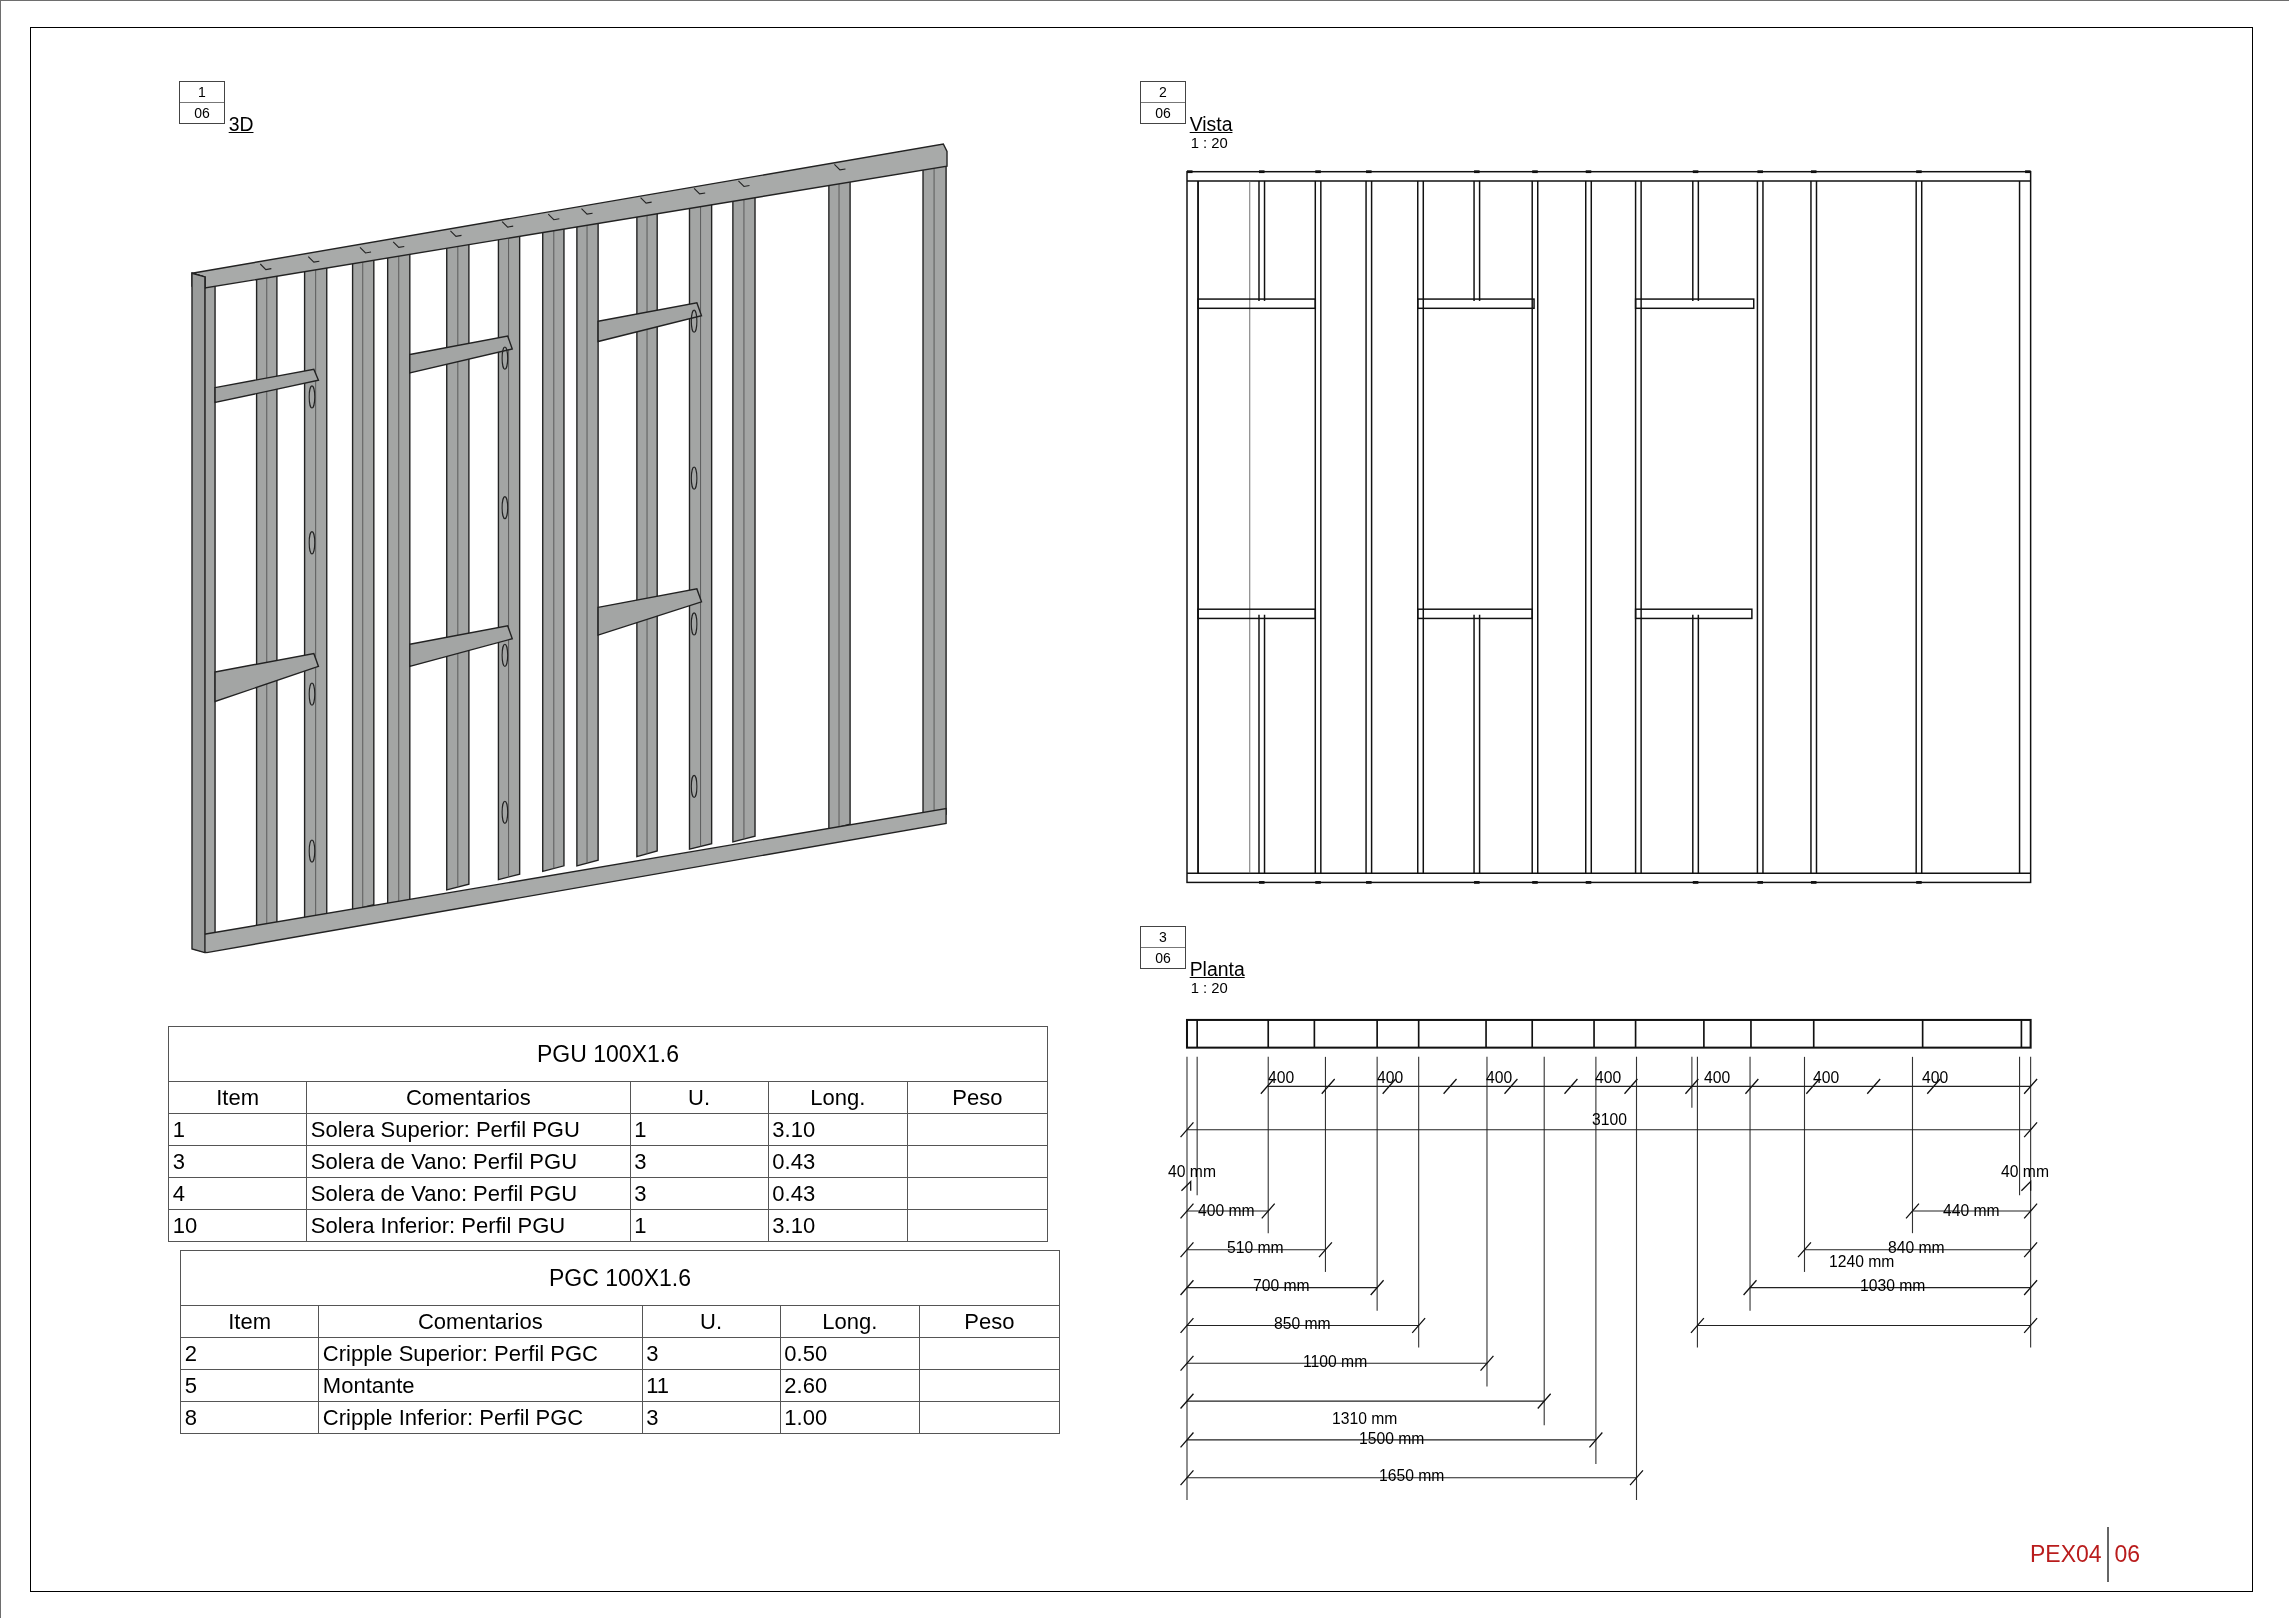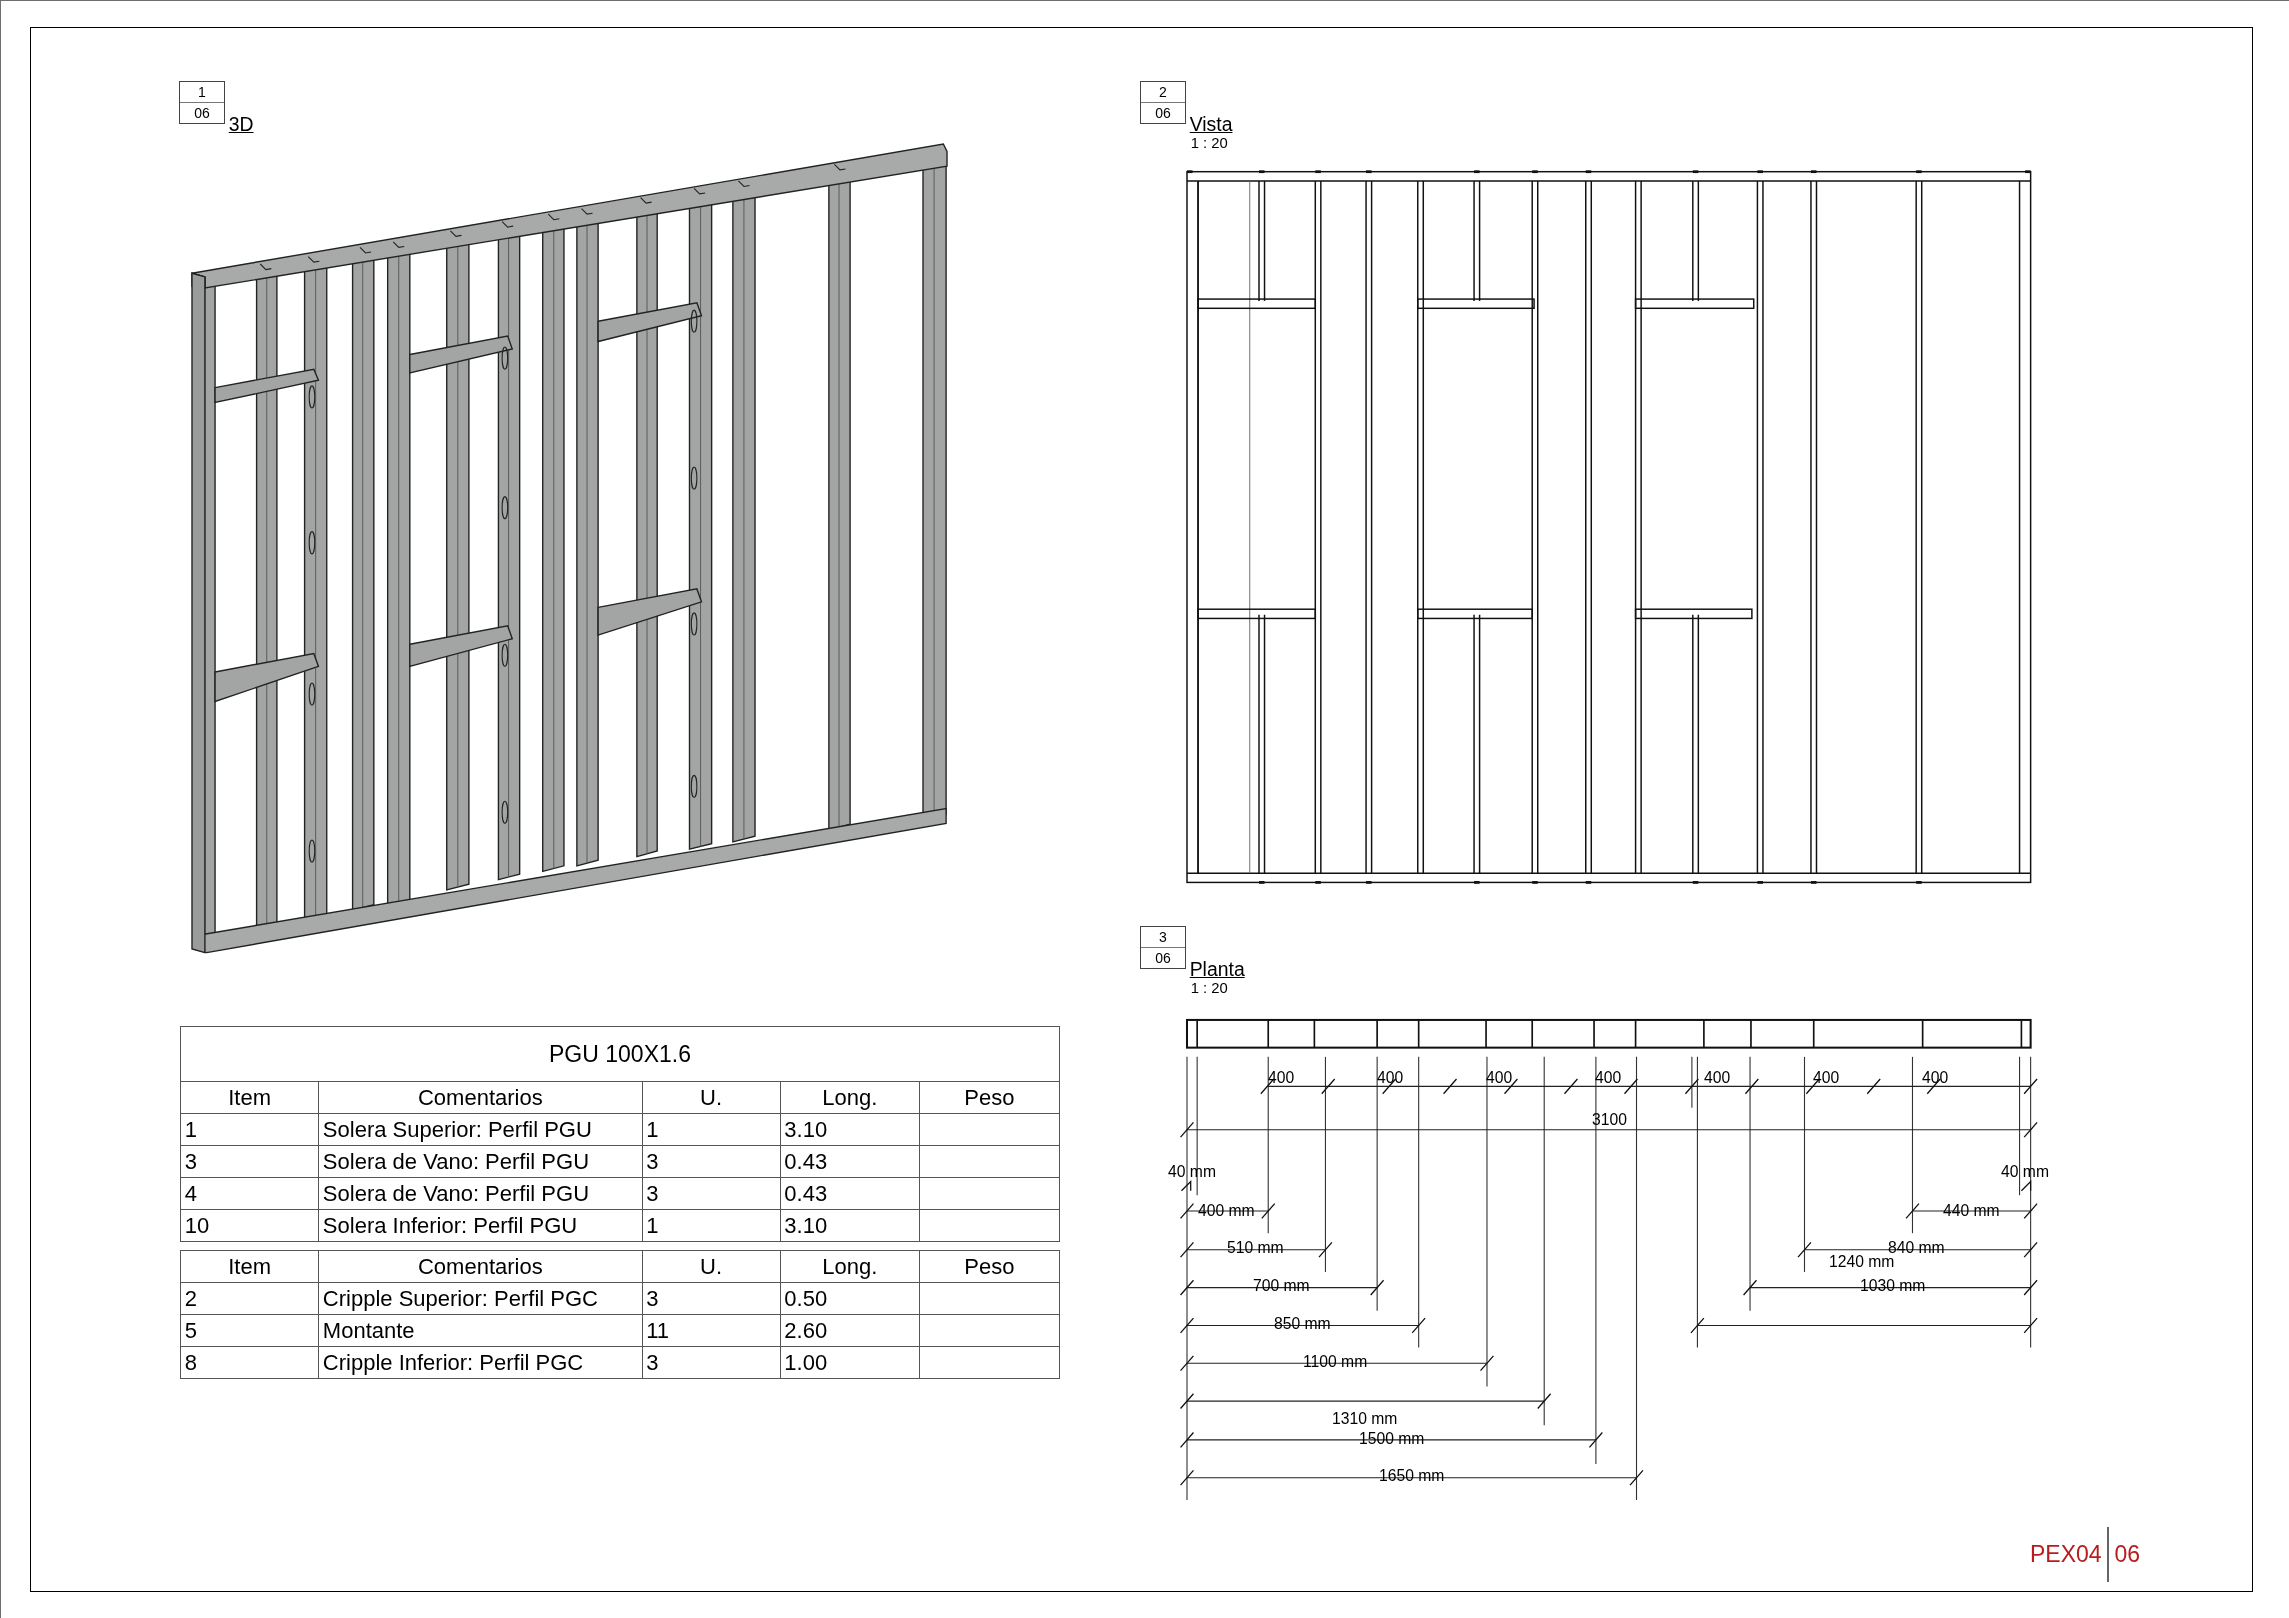--- a/index.html
+++ b/index.html
@@ -306,21 +306,21 @@
   <span class="dimtxt" style="position:absolute;left:1303px;top:1353px;">1100 mm</span>
   <span class="dimtxt" style="position:absolute;left:1332px;top:1410px;">1310 mm</span>
   <span class="dimtxt" style="position:absolute;left:1359px;top:1430px;">1500 mm</span>
   <span class="dimtxt" style="position:absolute;left:1379px;top:1467px;">1650 mm</span>
   <span class="dimtxt" style="position:absolute;left:1943px;top:1202px;">440 mm</span>
   <span class="dimtxt" style="position:absolute;left:1888px;top:1239px;">840 mm</span>
   <span class="dimtxt" style="position:absolute;left:1860px;top:1277px;">1030 mm</span>
   <span class="dimtxt" style="position:absolute;left:1829px;top:1253px;">1240 mm</span>
 </div>
 
-<table class="sched" style="left:180px;top:1026px;width:880px;">
+<table class="sched" style="left:168px;top:1026px;width:880px;">
   <colgroup>
       <col style="width:138px">
       <col style="width:323px">
       <col style="width:138px">
       <col style="width:139px">
       <col style="width:140px">
     </colgroup>
   <tbody>
       <tr>
         <td class="title" colspan="5">PGU 100X1.6</td>
@@ -365,20 +365,23 @@
 
 <table class="sched" style="left:180px;top:1250px;width:880px;">
   <colgroup>
       <col style="width:138px">
       <col style="width:323px">
       <col style="width:138px">
       <col style="width:139px">
       <col style="width:140px">
     </colgroup>
   <tbody>
+      <tr>
+        <td class="title" colspan="5">PGC 100X1.6</td>
+      </tr>
   <tr>
     <th>Item</th>
     <th>Comentarios</th>
     <th>U.</th>
     <th>Long.</th>
     <th>Peso</th>
   </tr>
   <tr>
     <td>2</td>
     <td>Cripple Superior: Perfil PGC</td>

